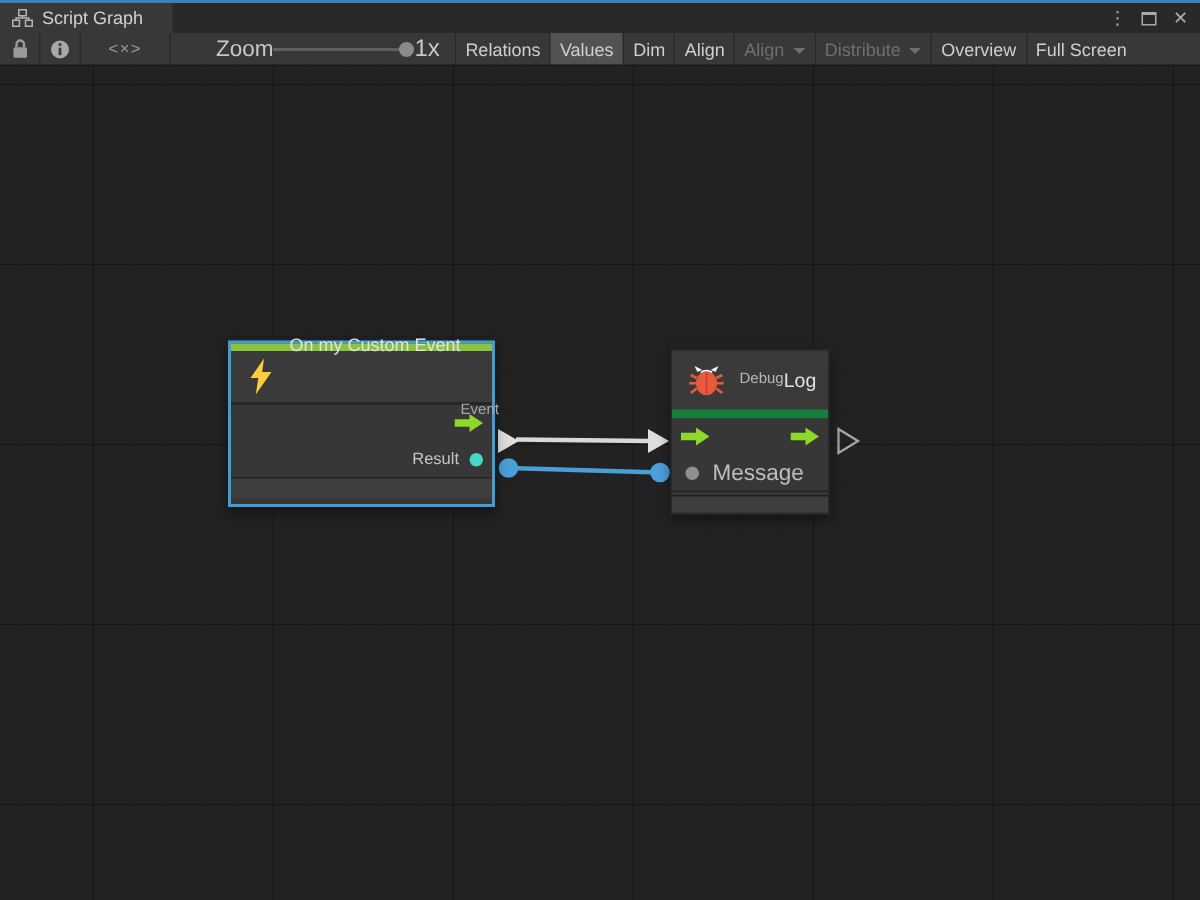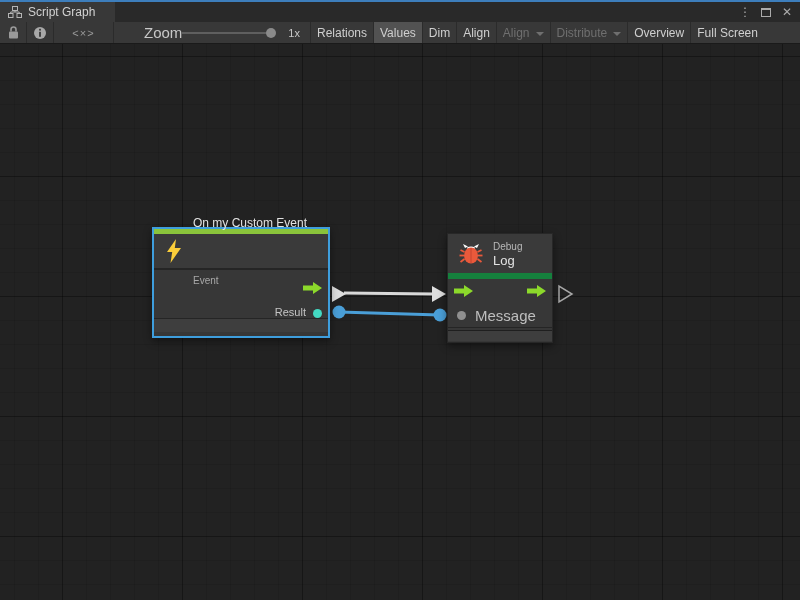--- a/index.html
+++ b/index.html
@@ -28,21 +28,21 @@
   .tbtn.code-btn { width: 60px; color: #9a9a9a; font-size: 11px; letter-spacing: 1px; }
   .tbtn.active { background: #525252; }
   .tbtn.disabled { color: #6f6f6f; cursor: default; }
   .tbtn.no-sep { border-right: none; }
   .graph-name-group { display: flex; align-items: center; gap: 6px; margin-left: 25px; color: #c8c8c8; font-size: 11px; }
   .zoom-group { display: flex; align-items: center; margin-left: 30px; margin-right: 6px; }
   .zoom-label { color: #c8c8c8; font-size: 15px; }
   .slider { position: relative; width: 90px; height: 22px; display: flex; align-items: center; cursor: pointer; }
   .slider-track { width: 100%; height: 2px; background: #5f5f5f; }
   .slider-handle { position: absolute; right: -4px; top: 6px; width: 10px; height: 10px; border-radius: 50%; background: #8a8a8a; }
-  .zoom-value { color: #c8c8c8; font-size: 11px; margin-left: 16px; margin-right: 4px; }
+  .zoom-value { color: #c8c8c8; font-size: 16px; margin-left: 4px; margin-right: 4px; }
   .right-buttons { display: flex; align-items: stretch; border-left: 1px solid #2b2b2b; }
   .caret { width: 0; height: 0; border-left: 4px solid transparent; border-right: 4px solid transparent; border-top: 4px solid #6f6f6f; margin-left: 6px; margin-top: 2px; }
 
   
   .canvas {
     position: absolute; left: 0; top: 44px; width: 800px; height: 556px;
     background-color: #222222;
     background-image:
       linear-gradient(rgba(0,0,0,0.30) 1px, transparent 1px),
       linear-gradient(90deg, rgba(0,0,0,0.30) 1px, transparent 1px),
@@ -54,28 +54,28 @@
   .wires { position: absolute; left: 0; top: 0; width: 800px; height: 556px; pointer-events: none; }
 
   
   .node { position: absolute; box-shadow: 0 3px 8px rgba(0,0,0,0.45); cursor: default; }
   .node-event { left: 152px; top: 183px; width: 178px; height: 111px; border: 2px solid #3e9edd; background: #373737; }
   .node-log { left: 447px; top: 189px; width: 106px; height: 110px; border: 1px solid #272727; background: #373737; }
   .accent-strip { height: 5px; background: #8ac43b; }
   .node-header { background: #3a3a3a; display: flex; align-items: center; gap: 9px; padding: 0 10px; border-bottom: 2px solid #252525; }
   .node-event .node-header { height: 36px; }
   .node-log .node-header { height: 45px; border-bottom: 6px solid #15803d; }
-  .hdr-texts { display: flex; flex-direction: column; justify-content: center; }
+  .hdr-texts { display: flex; flex-direction: row; justify-content: center; }
   .node-title { color: #e2e2e2; font-size: 12px; line-height: 14px; white-space: nowrap; }
   .node-subtitle { color: #a8a8a8; font-size: 10px; line-height: 12px; white-space: nowrap; margin-top: 45px; }
   .node-category { color: #b8b8b8; font-size: 10px; line-height: 13px; white-space: nowrap; }
   .node-title-lg { color: #e2e2e2; font-size: 13px; line-height: 15px; white-space: nowrap; }
   .node-body { background: #373737; }
   .port-row { height: 24px; display: flex; align-items: center; padding: 0 6px; }
-  .port-row.right { justify-content: flex-end; align-items: flex-end; }
+  .port-row.right { justify-content: flex-end; }
   .port-row.split { justify-content: space-between; }
   .port-label { color: #c4c4c4; font-size: 11px; margin-right: 7px; }
   .port-label-in { color: #bebebe; font-size: 15px; margin-left: 9px; }
   .dot { width: 9px; height: 9px; border-radius: 50%; }
   .dot-teal { background: #43d9c2; }
   .dot-gray { background: #909090; }
   .node-footer { background: #3e3e3e; border-top: 1px solid #252525; }
   .node-event .node-footer { height: 14px; }
   .node-log .node-footer { height: 11px; margin-top: 2px; border-top: 1px solid #1f1f1f; }
   .node-log .node-body { border-bottom: 1px solid #252525; }

